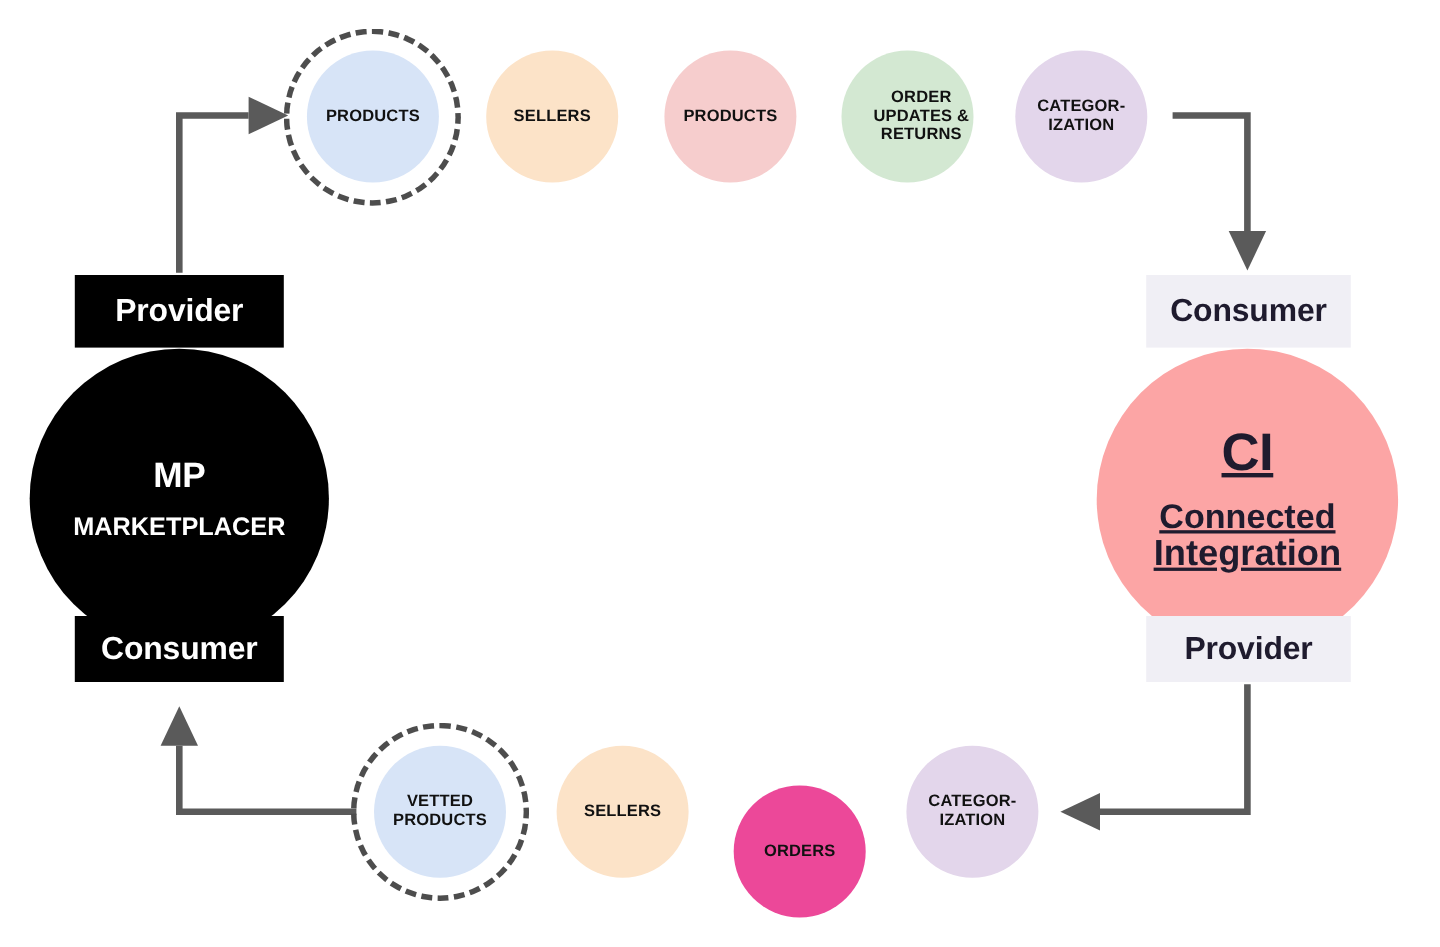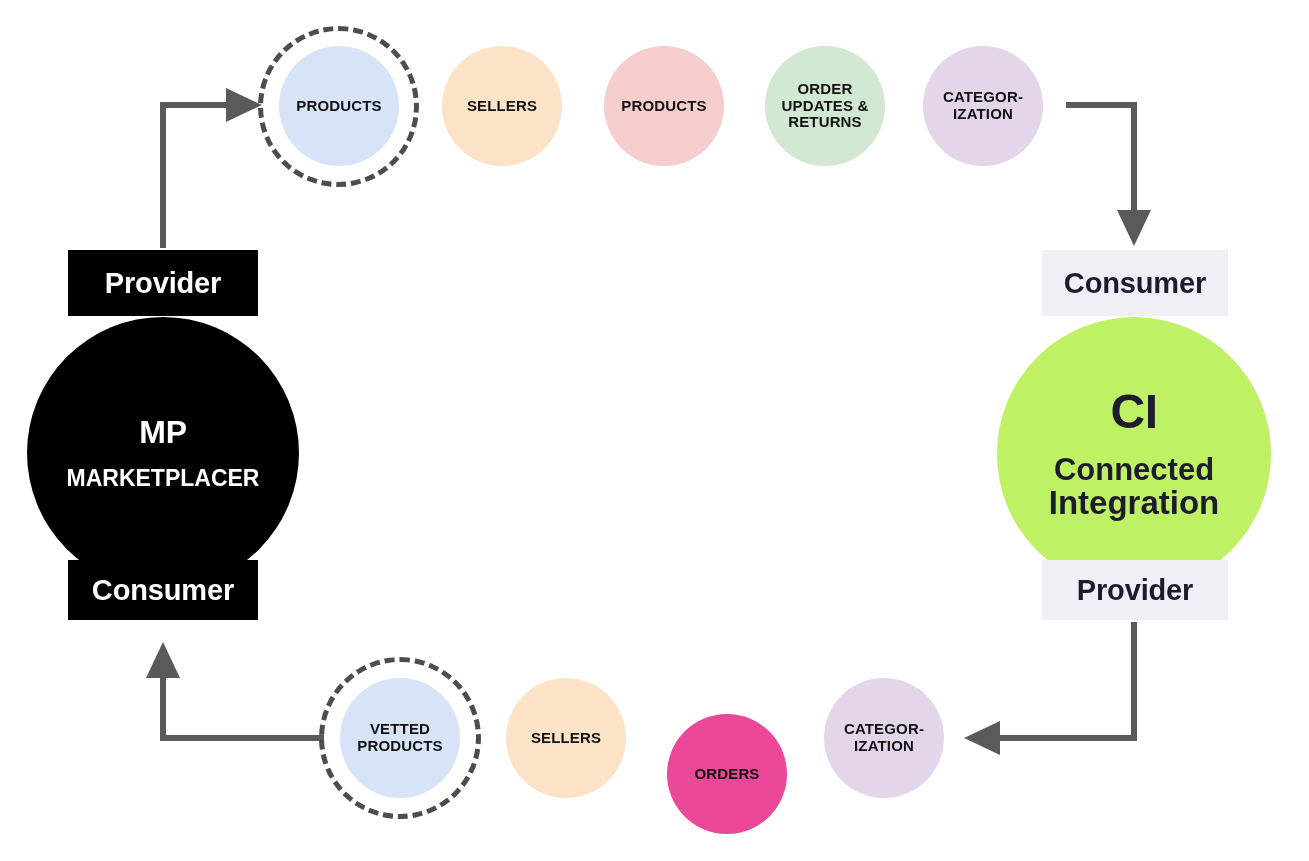--- a/index.html
+++ b/index.html
@@ -64,22 +64,23 @@
     letter-spacing: -0.01em;
   }
   .hub .hub-name {
     font-weight: 700;
   }
   .hub-mp {
     background: #000000;
     color: #ffffff;
   }
   .hub-ci {
-    background: #bef264;
+    background: #fca5a5;
     color: #1f1b2e;
+    text-decoration: underline;
   }
 
   
   .role-tab {
     font-weight: 700;
     letter-spacing: -0.005em;
   }
   .role-tab-dark {
     background: #000000;
     color: #ffffff;
@@ -171,21 +172,21 @@
   </div>
 
   <div class="node data-circle" style="left:442px; top:46px; width:120px; height:120px; background:#fce3c8; font-size:15px;">
     <span class="label">SELLERS</span>
   </div>
 
   <div class="node data-circle" style="left:604px; top:46px; width:120px; height:120px; background:#f6cdcd; font-size:15px;">
     <span class="label">PRODUCTS</span>
   </div>
 
-  <div class="node data-circle" style="left:765px; top:46px; width:120px; height:120px; background:#d3e8d2; font-size:15px;">
+  <div class="node data-circle" style="left:765px; top:46px; width:120px; height:120px; background:#d3e8d2; font-size:15px;justify-content:flex-end;">
     <span class="label">ORDER
 UPDATES &amp;
 RETURNS</span>
   </div>
 
   <div class="node data-circle" style="left:923px; top:46px; width:120px; height:120px; background:#e3d6eb; font-size:15px;">
     <span class="label">CATEGOR-
 IZATION</span>
   </div>
 

